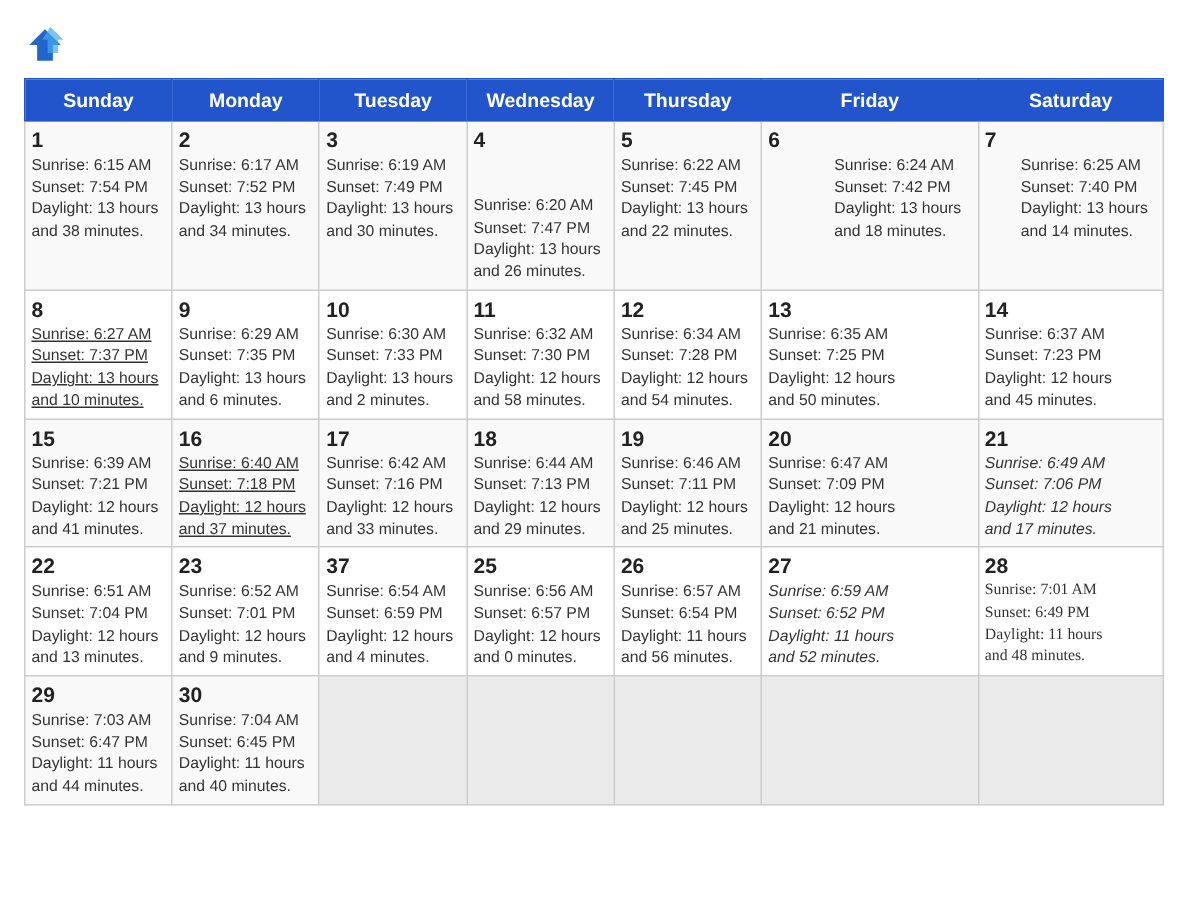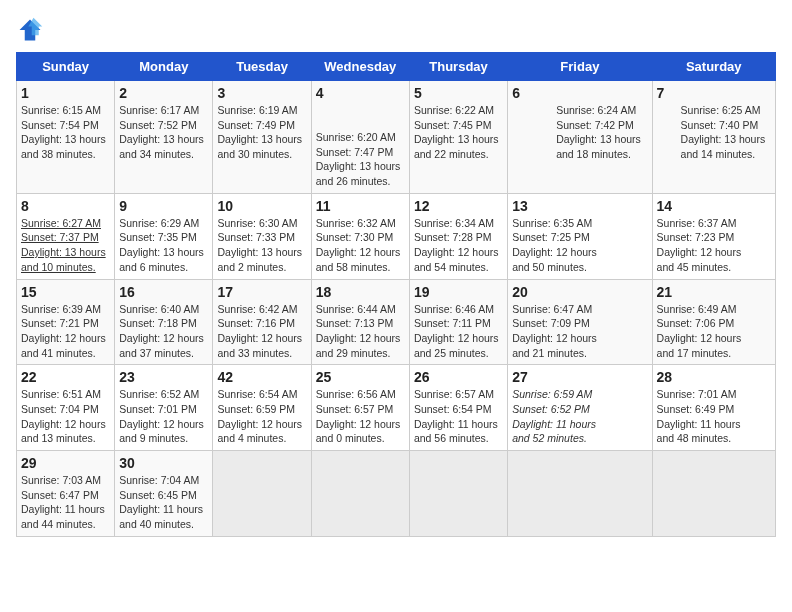--- a/index.html
+++ b/index.html
@@ -228,21 +228,21 @@
       <tr>
         <td>
           <span class="day-number">15</span>
           <div class="day-info" style="white-space: pre-line;">Sunrise: 6:39 AM
 Sunset: 7:21 PM
 Daylight: 12 hours
 and 41 minutes.</div>
         </td>
         <td>
           <span class="day-number">16</span>
-          <div class="day-info" style="white-space: pre-line;">Sunrise: 6:40 AM
+          <div class="day-info" style="white-space: pre-line; text-decoration: underline;">Sunrise: 6:40 AM
 Sunset: 7:18 PM
 Daylight: 12 hours
 and 37 minutes.</div>
         </td>
         <td>
           <span class="day-number">17</span>
           <div class="day-info" style="white-space: pre-line;">Sunrise: 6:42 AM
 Sunset: 7:16 PM
 Daylight: 12 hours
 and 33 minutes.</div>
@@ -263,21 +263,21 @@
         </td>
         <td>
           <span class="day-number">20</span>
           <div class="day-info" style="white-space: pre-line;">Sunrise: 6:47 AM
 Sunset: 7:09 PM
 Daylight: 12 hours
 and 21 minutes.</div>
         </td>
         <td>
           <span class="day-number">21</span>
-          <div class="day-info" style="white-space: pre-line;">Sunrise: 6:49 AM
+          <div class="day-info" style="white-space: pre-line; font-style: italic;">Sunrise: 6:49 AM
 Sunset: 7:06 PM
 Daylight: 12 hours
 and 17 minutes.</div>
         </td>
       </tr>
       <tr>
         <td>
           <span class="day-number">22</span>
           <div class="day-info" style="white-space: pre-line;">Sunrise: 6:51 AM
 Sunset: 7:04 PM
@@ -285,21 +285,21 @@
 and 13 minutes.</div>
         </td>
         <td>
           <span class="day-number">23</span>
           <div class="day-info" style="white-space: pre-line;">Sunrise: 6:52 AM
 Sunset: 7:01 PM
 Daylight: 12 hours
 and 9 minutes.</div>
         </td>
         <td>
-          <span class="day-number">42</span>
+          <span class="day-number">37</span>
           <div class="day-info" style="white-space: pre-line;">Sunrise: 6:54 AM
 Sunset: 6:59 PM
 Daylight: 12 hours
 and 4 minutes.</div>
         </td>
         <td>
           <span class="day-number">25</span>
           <div class="day-info" style="white-space: pre-line;">Sunrise: 6:56 AM
 Sunset: 6:57 PM
 Daylight: 12 hours
@@ -314,21 +314,21 @@
         </td>
         <td>
           <span class="day-number">27</span>
           <div class="day-info" style="white-space: pre-line; font-style: italic;">Sunrise: 6:59 AM
 Sunset: 6:52 PM
 Daylight: 11 hours
 and 52 minutes.</div>
         </td>
         <td>
           <span class="day-number">28</span>
-          <div class="day-info" style="white-space: pre-line;">Sunrise: 7:01 AM
+          <div class="day-info" style="white-space: pre-line; font-family: Liberation Serif, serif;">Sunrise: 7:01 AM
 Sunset: 6:49 PM
 Daylight: 11 hours
 and 48 minutes.</div>
         </td>
       </tr>
       <tr>
         <td>
           <span class="day-number">29</span>
           <div class="day-info" style="white-space: pre-line;">Sunrise: 7:03 AM
 Sunset: 6:47 PM

